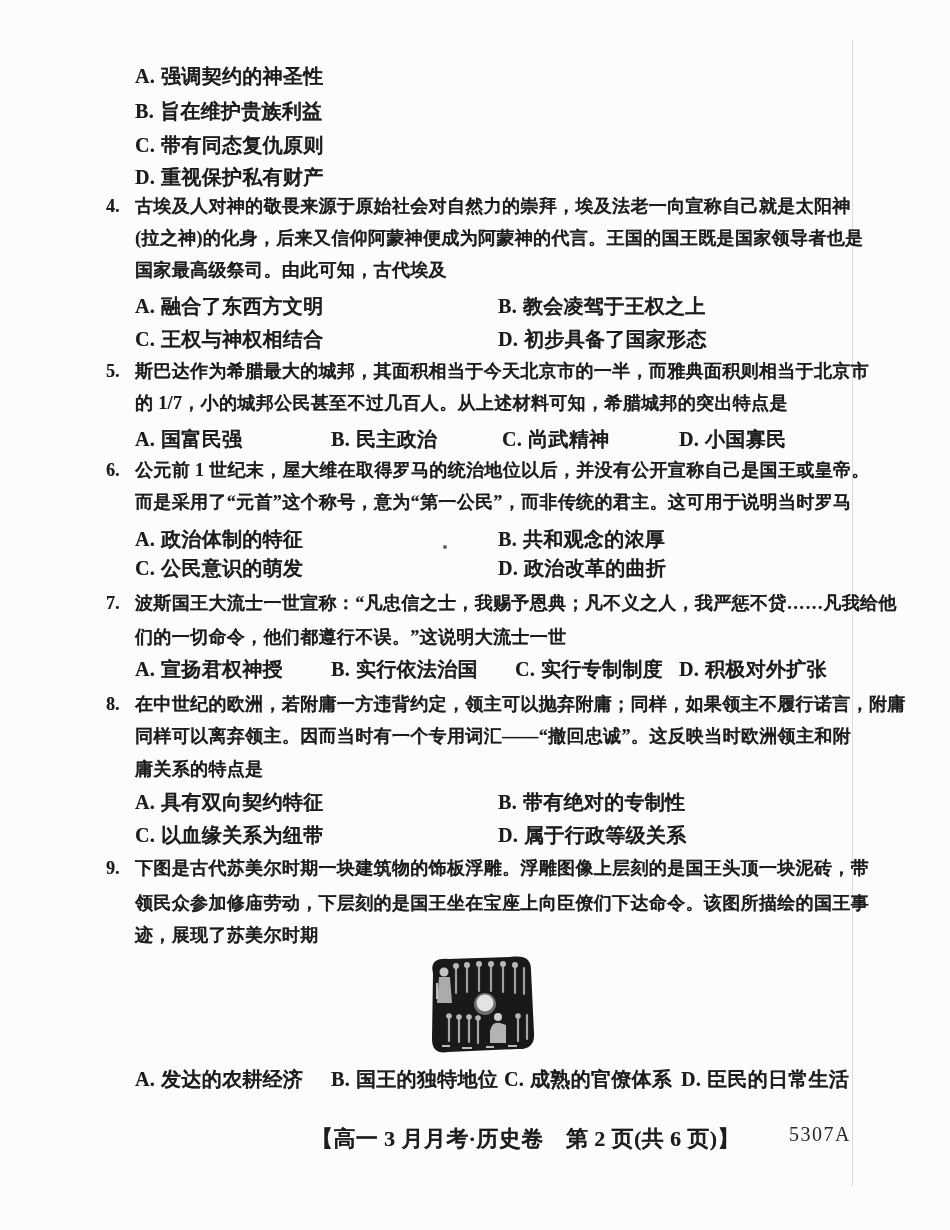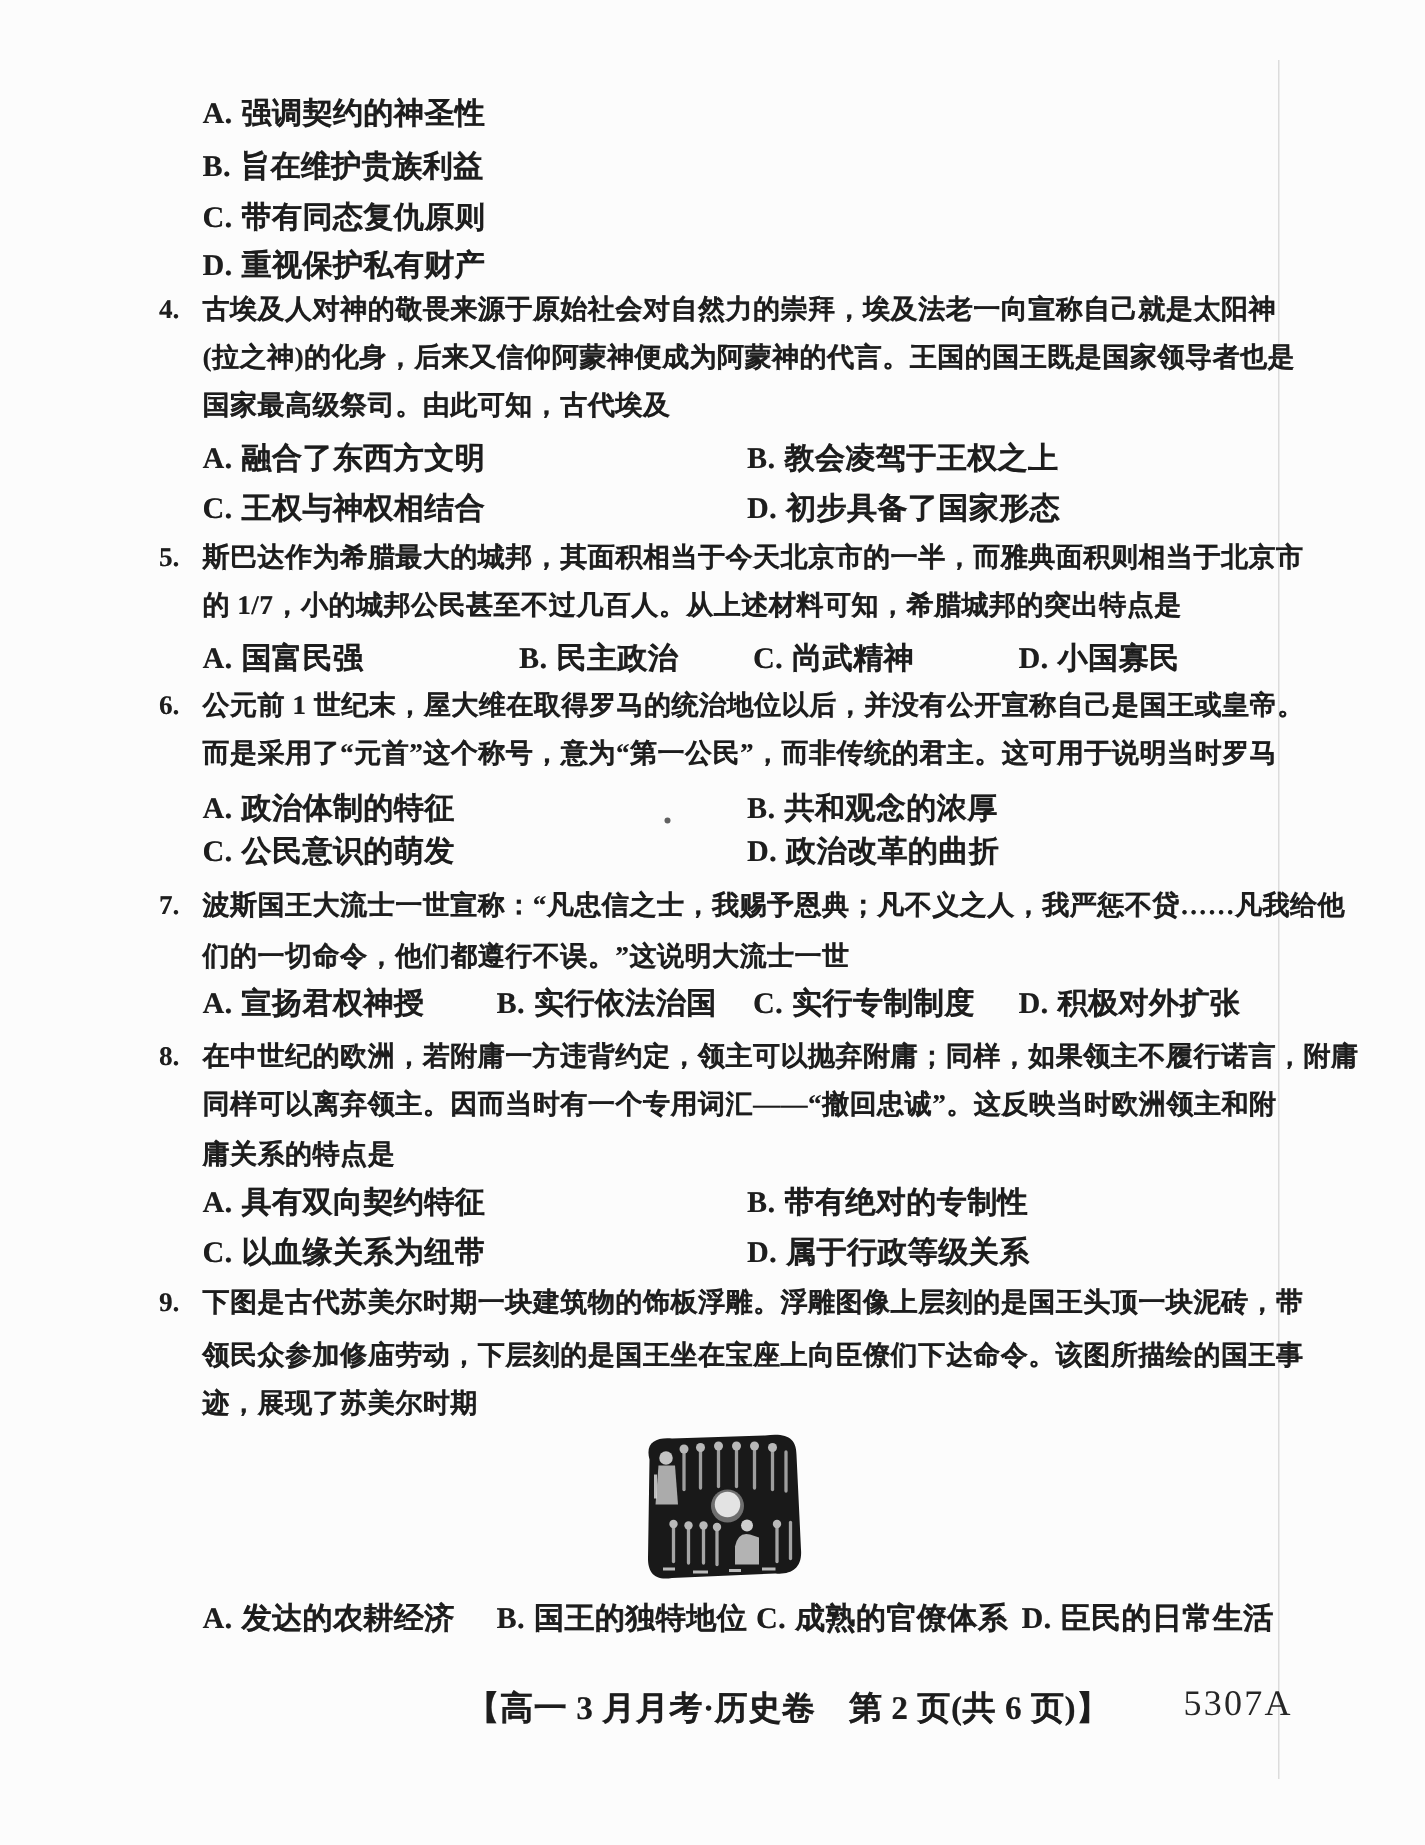--- a/index.html
+++ b/index.html
@@ -37,21 +37,21 @@
   }
   .figure-wrap { position: absolute; }
   .footer-text {
     position: absolute;
     font-size: 22px; font-weight: 700;
     letter-spacing: 0.4px; white-space: nowrap;
     text-shadow: 0.2px 0.2px 0.3px rgba(25,25,25,0.55);
   }
   .paper-code {
     position: absolute;
-    font-size: 24px; font-weight: 400;
+    font-size: 20px; font-weight: 400;
     letter-spacing: 1.5px; color: #262626; text-align: center;
   }
 </style>
 </head>
 <body>
 
 <div id="page">
 
   <div class="fold-line" style="left:852px; top:40px; height:1146px;"></div>
 
@@ -124,40 +124,40 @@
       <span class="opt" style="left: 498px;"><span class="opt-label">B.</span><span class="opt-text">教会凌驾于王权之上</span></span>
     </div>
     <div class="row opt-size" style="top: 328px; left: 0px; width: 950px;">
       <span class="opt" style="left: 135px;"><span class="opt-label">C.</span><span class="opt-text">王权与神权相结合</span></span>
       <span class="opt" style="left: 498px;"><span class="opt-label">D.</span><span class="opt-text">初步具备了国家形态</span></span>
     </div>
     <div class="row" style="top: 361px; left: 106px;"><span class="qnum">5.</span><span class="stem-text">斯巴达作为希腊最大的城邦，其面积相当于今天北京市的一半，而雅典面积则相当于北京市</span></div>
     <div class="row" style="top: 393px; left: 135px;"><span class="stem-text">的 1/7，小的城邦公民甚至不过几百人。从上述材料可知，希腊城邦的突出特点是</span></div>
     <div class="row opt-size" style="top: 428px; left: 0px; width: 950px;">
       <span class="opt" style="left: 135px;"><span class="opt-label">A.</span><span class="opt-text">国富民强</span></span>
-      <span class="opt" style="left: 346px;"><span class="opt-label">B.</span><span class="opt-text">民主政治</span></span>
+      <span class="opt" style="left: 331px;"><span class="opt-label">B.</span><span class="opt-text">民主政治</span></span>
       <span class="opt" style="left: 502px;"><span class="opt-label">C.</span><span class="opt-text">尚武精神</span></span>
       <span class="opt" style="left: 679px;"><span class="opt-label">D.</span><span class="opt-text">小国寡民</span></span>
     </div>
     <div class="row" style="top: 460px; left: 106px;"><span class="qnum">6.</span><span class="stem-text">公元前 1 世纪末，屋大维在取得罗马的统治地位以后，并没有公开宣称自己是国王或皇帝。</span></div>
     <div class="row" style="top: 492px; left: 135px;"><span class="stem-text">而是采用了“元首”这个称号，意为“第一公民”，而非传统的君主。这可用于说明当时罗马</span></div>
     <div class="row opt-size" style="top: 528px; left: 0px; width: 950px;">
       <span class="opt" style="left: 135px;"><span class="opt-label">A.</span><span class="opt-text">政治体制的特征</span></span>
       <span class="opt" style="left: 498px;"><span class="opt-label">B.</span><span class="opt-text">共和观念的浓厚</span></span>
     </div>
     <div class="row opt-size" style="top: 557px; left: 0px; width: 950px;">
       <span class="opt" style="left: 135px;"><span class="opt-label">C.</span><span class="opt-text">公民意识的萌发</span></span>
       <span class="opt" style="left: 498px;"><span class="opt-label">D.</span><span class="opt-text">政治改革的曲折</span></span>
     </div>
     <div class="row" style="top: 593px; left: 106px;"><span class="qnum">7.</span><span class="stem-text">波斯国王大流士一世宣称：“凡忠信之士，我赐予恩典；凡不义之人，我严惩不贷……凡我给他</span></div>
     <div class="row" style="top: 627px; left: 135px;"><span class="stem-text">们的一切命令，他们都遵行不误。”这说明大流士一世</span></div>
     <div class="row opt-size" style="top: 658px; left: 0px; width: 950px;">
       <span class="opt" style="left: 135px;"><span class="opt-label">A.</span><span class="opt-text">宣扬君权神授</span></span>
       <span class="opt" style="left: 331px;"><span class="opt-label">B.</span><span class="opt-text">实行依法治国</span></span>
-      <span class="opt" style="left: 502px; text-align: center;"><span class="opt-label">C.</span><span class="opt-text">实行专制制度</span></span>
+      <span class="opt" style="left: 515px; text-align: center;"><span class="opt-label">C.</span><span class="opt-text">实行专制制度</span></span>
       <span class="opt" style="left: 679px;"><span class="opt-label">D.</span><span class="opt-text">积极对外扩张</span></span>
     </div>
     <div class="row" style="top: 694px; left: 106px;"><span class="qnum">8.</span><span class="stem-text">在中世纪的欧洲，若附庸一方违背约定，领主可以抛弃附庸；同样，如果领主不履行诺言，附庸</span></div>
     <div class="row" style="top: 726px; left: 135px;"><span class="stem-text">同样可以离弃领主。因而当时有一个专用词汇——“撤回忠诚”。这反映当时欧洲领主和附</span></div>
     <div class="row" style="top: 759px; left: 135px;"><span class="stem-text">庸关系的特点是</span></div>
     <div class="row opt-size" style="top: 791px; left: 0px; width: 950px;">
       <span class="opt" style="left: 135px;"><span class="opt-label">A.</span><span class="opt-text">具有双向契约特征</span></span>
       <span class="opt" style="left: 498px;"><span class="opt-label">B.</span><span class="opt-text">带有绝对的专制性</span></span>
     </div>
     <div class="row opt-size" style="top: 824px; left: 0px; width: 950px;">

